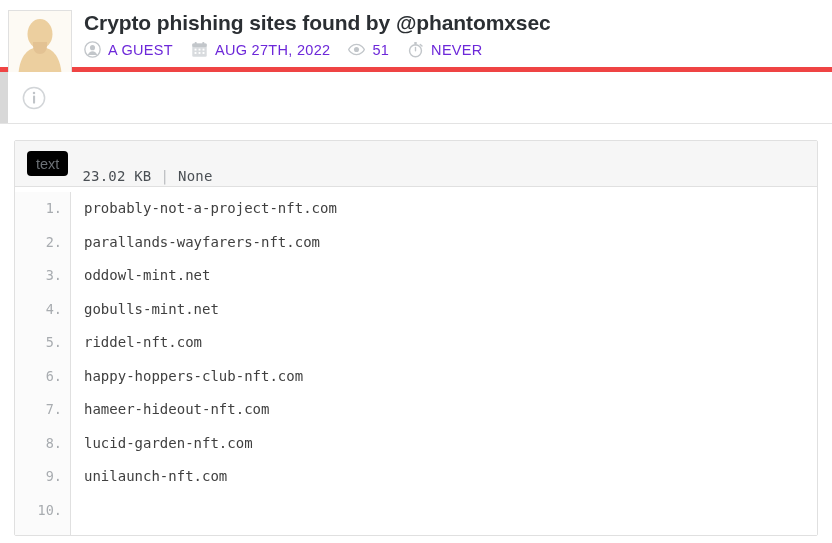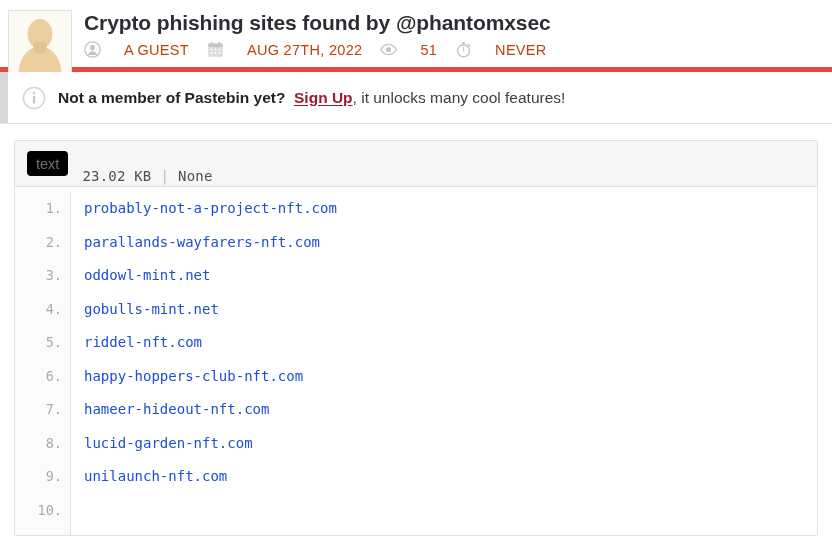--- a/index.html
+++ b/index.html
@@ -67,21 +67,21 @@
     white-space: nowrap;
   }
   .meta-item .mi-icon {
     display: inline-flex;
     align-items: center;
     justify-content: center;
     margin-right: 7px;
     color: #c2c6ca;
     flex: 0 0 auto;
   }
-  .meta-item .mi-label { color: #c2410c; margin-left: 16px; }
+  .meta-item .mi-label { color: #6d28d9; }
 
   
   .notice {
     display: flex;
     align-items: center;
     height: 52px;
     box-sizing: border-box;
     border-bottom: 1px solid #e3e3e3;
     background: #ffffff;
     position: relative;
@@ -181,21 +181,21 @@
     height: 33.5px;
     line-height: 33.5px;
     white-space: nowrap;
   }
   .code-lines {
     flex: 1 1 auto;
     min-width: 0;
     padding: 0 0 8px 13px;
     font-family: "DejaVu Sans Mono", "Liberation Mono", monospace;
     font-size: 14px;
-    color: #1d4ed8;
+    color: #404040;
     overflow: hidden;
   }
   .code-lines .cl {
     height: 33.5px;
     line-height: 33.5px;
     white-space: pre;
   }
 </style>
 </head>
 <body>
@@ -276,24 +276,20 @@
 
 <div class="notice">
   <div class="notice-accent"></div>
   <span class="notice-icon">
     <svg width="24" height="24" viewBox="0 0 24 24">
       <circle cx="12" cy="12" r="10.6" fill="none" stroke="#d2d5d8" stroke-width="1.5"></circle>
       <circle cx="12" cy="7.1" r="1.25" fill="#c0c4c8"></circle>
       <rect x="11" y="9.6" width="2.1" height="8" rx="0.9" fill="#c0c4c8"></rect>
     </svg>
   </span>
-  <div class="notice-text">
-    <span class="nt-bold">Not a member of Pastebin yet?</span>
-    <span>&nbsp;</span><a class="nt-link" href="#">Sign Up</a><span class="nt-rest">, it unlocks many cool features!</span>
-  </div>
 </div>
 
 <div class="paste-box">
 
   <div class="paste-toolbar">
     <span class="lang-badge">text</span>
     <span class="toolbar-info">
       <span>23.02 KB</span>
       <span class="ti-sep">|</span>
       <span>None</span>

